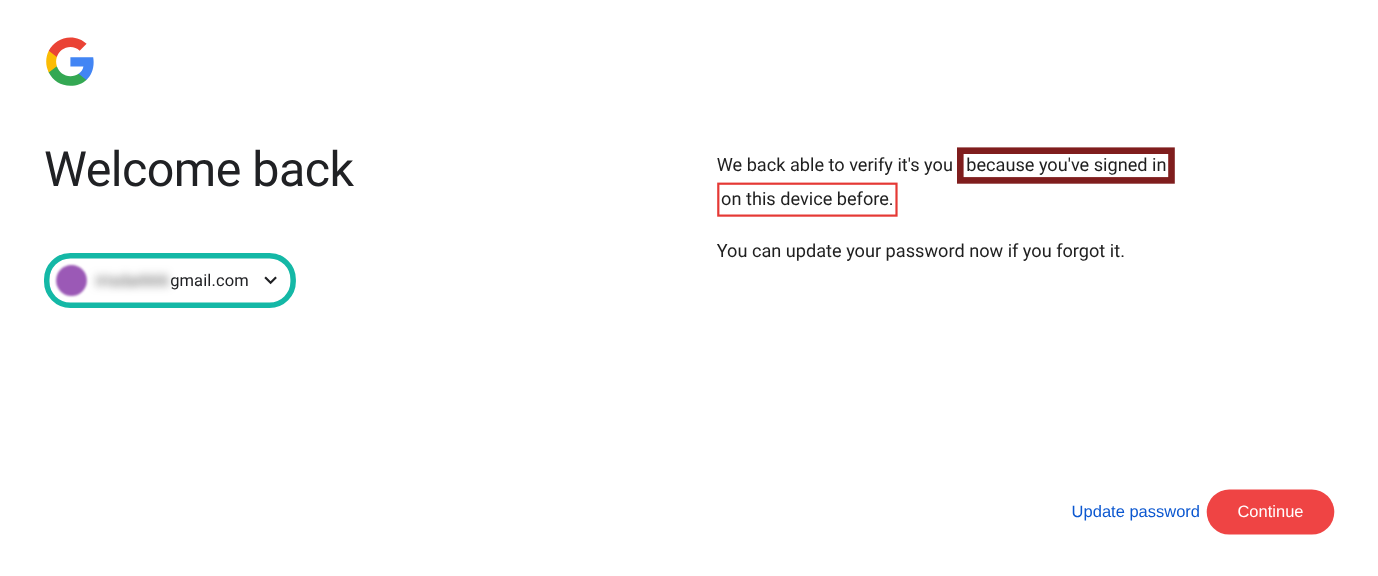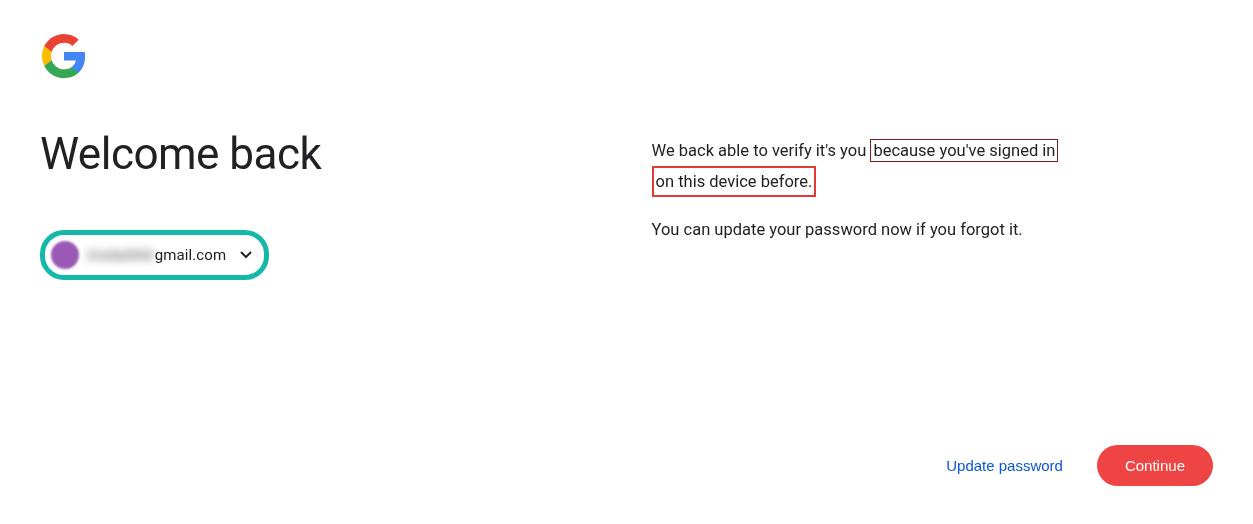--- a/index.html
+++ b/index.html
@@ -76,21 +76,20 @@
       color: #1f1f1f;
       margin-bottom: 20px;
       position: relative;
     }
     .actions {
       position: absolute;
       bottom: 38px;
       right: 40px;
       display: flex;
       align-items: center;
-      gap: 28px;
     }
     .link-btn {
       color: #0b57d0;
       font-size: 15px;
       font-weight: 500;
       background: none;
       border: none;
       cursor: pointer;
       padding: 10px 6px;
     }
@@ -126,21 +125,21 @@
           <span>gmail.com</span>
       </span>
       <svg class="chevron" width="12" height="8" viewBox="0 0 12 8">
         <path d="M1 1l5 5 5-5" stroke="#202124" stroke-width="2" fill="none"></path>
       </svg>
     </div>
   </div>
 
   <div class="right-col">
     <p class="msg" style="position:relative;">
-      <span>We back able to verify it's you </span><span style="position:relative; padding:1px 2px; border:1px solid #7f1d1d;">because you've signed in</span><br>
+      <span>We back able to verify it's you </span><span style="position:relative; padding:1px 2px; border:6px solid #7f1d1d;">because you've signed in</span><br>
       <span style="position:relative; padding:1px 2px; border:2px solid #e53935; display:inline-block; margin-top:2px;">on this device before.</span>
     </p>
 
     <p class="msg">You can update your password now if you forgot it.</p>
 
     <div class="actions">
       <button class="link-btn">Update password</button>
       <button class="primary-btn">Continue</button>
     </div>
   </div>

